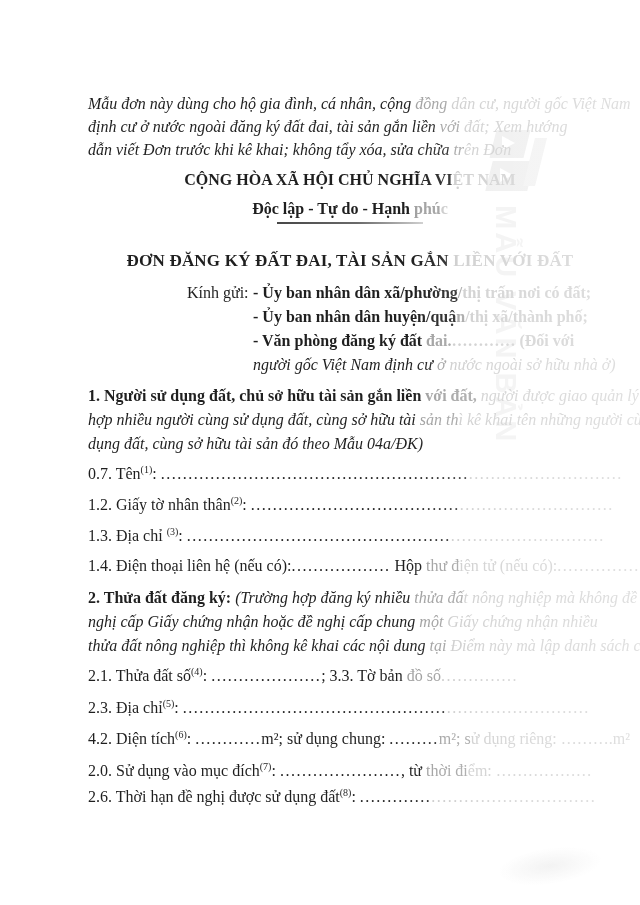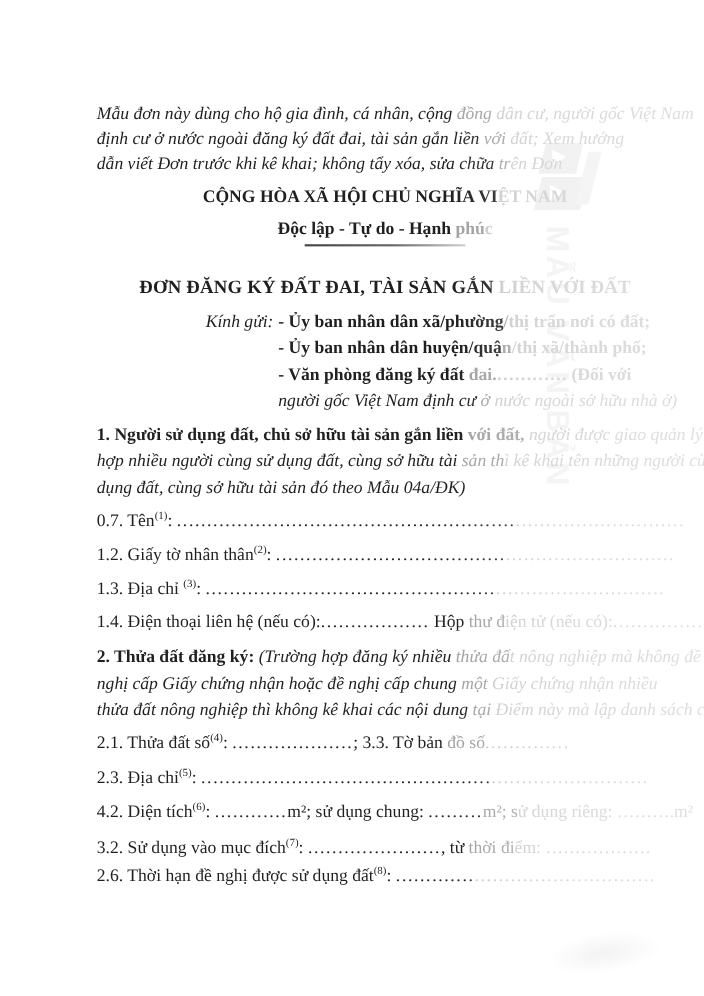--- a/index.html
+++ b/index.html
@@ -21,21 +21,21 @@
           background:radial-gradient(ellipse at center,rgba(222,222,222,0.55),rgba(255,255,255,0) 70%);
           transform:rotate(-8deg);}
   
   .content{position:absolute;left:88px;top:92px;width:524px;z-index:2;}
   .line{white-space:nowrap;line-height:24px;font-size:16px;}
   .note{line-height:23px;font-style:italic;}
   .cb{line-height:23px;font-weight:bold;}
   .ctr{text-align:center;}
   .title{font-size:17px;letter-spacing:.2px;line-height:23px;}
   .kgi{margin-left:165px;}
-  .kg-label{display:inline-block;width:66px;margin-left:99px;font-style:italic;}
+  .kg-label{display:inline-block;width:66px;margin-left:99px;}
   .sep{width:146px;height:2px;margin:2px auto 0;
        background:linear-gradient(to right,#474747,#6a6a6a 55%,#cfcfcf);}
   .b{font-weight:bold;}
   .it{font-style:italic;margin-top:48px;}
   .gh{color:#c9c9c9;filter:blur(0.7px);}
   .gh2{color:#a0a0a0;filter:blur(0.3px);}
   .dt{letter-spacing:1.5px;}
   sup{font-size:10px;line-height:0;}
   .mt2{margin-top:2px;}.mt6{margin-top:6px;}.mt7{margin-top:7px;}
   .mt8{margin-top:8px;}.mt9{margin-top:9px;}.mt25{margin-top:25px;}
@@ -78,18 +78,18 @@
       <div class="line mt6"><span>0.7. Tên</span><sup>(1)</sup><span>: </span><span class="dt">........................................................</span><span class="gh dt">............................</span></div>
       <div class="line mt7"><span>1.2. Giấy tờ nhân thân</span><sup>(2)</sup><span>: </span><span class="dt">......................................</span><span class="gh dt">............................</span></div>
       <div class="line mt7"><span>1.3. Địa chỉ </span><sup>(3)</sup><span>: </span><span class="dt">................................................</span><span class="gh dt">............................</span></div>
       <div class="line mt6"><span>1.4. Điện thoại liên hệ (nếu có):</span><span class="dt">..................</span><span> Hộp </span><span class="gh2">thư đ</span><span class="gh">iện tử (nếu có):</span><span class="gh dt">................</span></div>
       <div class="line mt8"><span class="b">2. Thửa đất đăng ký: </span><span class="it">(Trường hợp đăng ký nhiều </span><span class="it gh2">thửa đấ</span><span class="it gh">t nông nghiệp mà không đề</span></div>
       <div class="line"><span class="it">nghị cấp Giấy chứng nhận hoặc đề nghị cấp chung </span><span class="it gh2">một </span><span class="it gh">Giấy chứng nhận nhiều</span></div>
       <div class="line"><span class="it">thửa đất nông nghiệp thì không kê khai các nội dung </span><span class="it gh2">tại </span><span class="it gh">Điểm này mà lập danh sách các</span></div>
       <div class="line mt6"><span>2.1. Thửa đất số</span><sup>(4)</sup><span>: </span><span class="dt">....................</span><span>; 3.3. Tờ bản </span><span class="gh2">đồ số</span><span class="gh dt">..............</span></div>
       <div class="line mt8"><span>2.3. Địa chỉ</span><sup>(5)</sup><span>: </span><span class="dt">................................................</span><span class="gh dt">..........................</span></div>
       <div class="line mt7"><span>4.2. Diện tích</span><sup>(6)</sup><span>: </span><span class="dt">............</span><span>m²; sử dụng chung: </span><span class="dt">.........</span><span class="gh2">m²; s</span><span class="gh">ử dụng riêng: ……….m²</span></div>
-      <div class="line mt8"><span>3.2. Sử dụng vào mục đích</span><sup>(7)</sup><span>: </span><span class="dt">......................</span><span>, từ </span><span class="gh2">thời đi</span><span class="gh">ểm: ………………</span></div>
+      <div class="line mt8"><span>2.0. Sử dụng vào mục đích</span><sup>(7)</sup><span>: </span><span class="dt">......................</span><span>, từ </span><span class="gh2">thời đi</span><span class="gh">ểm: ………………</span></div>
       <div class="line mt2"><span>2.6. Thời hạn đề nghị được sử dụng đất</span><sup>(8)</sup><span>: </span><span class="dt">.............</span><span class="gh dt">..............................</span></div>
     </div>
 
   <div class="fade"></div>
 </div>
 
 </body></html>

